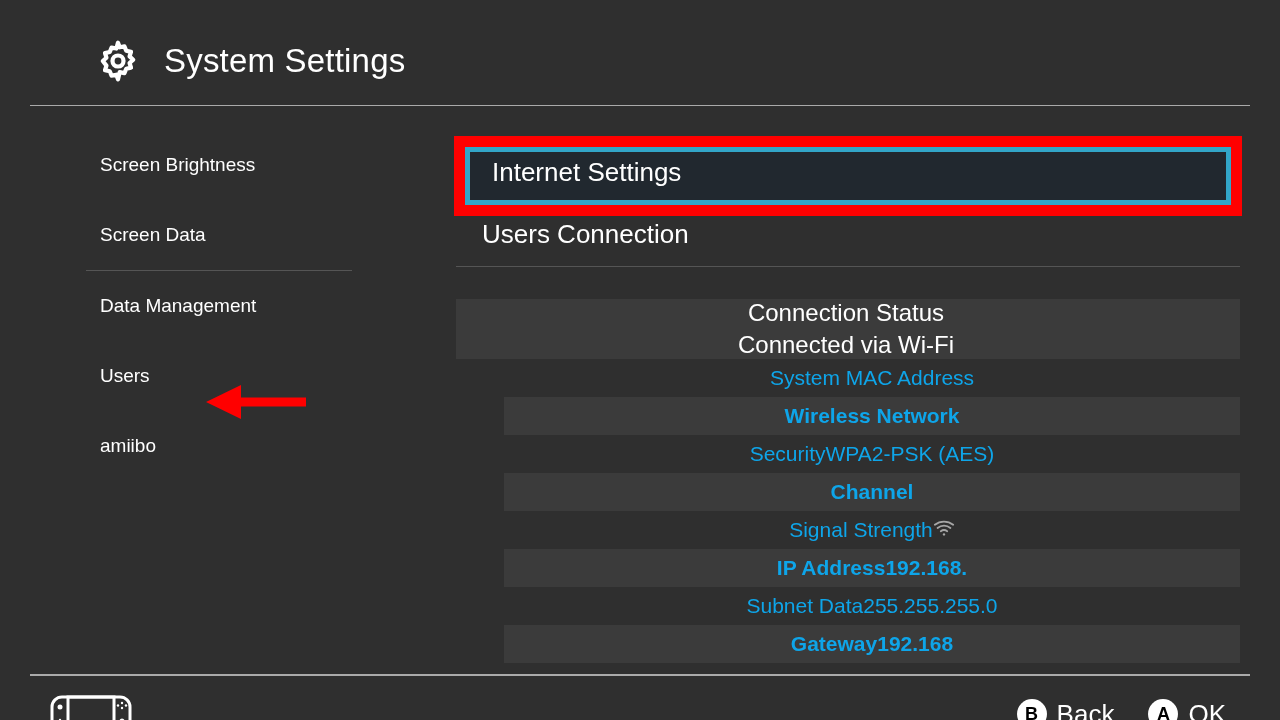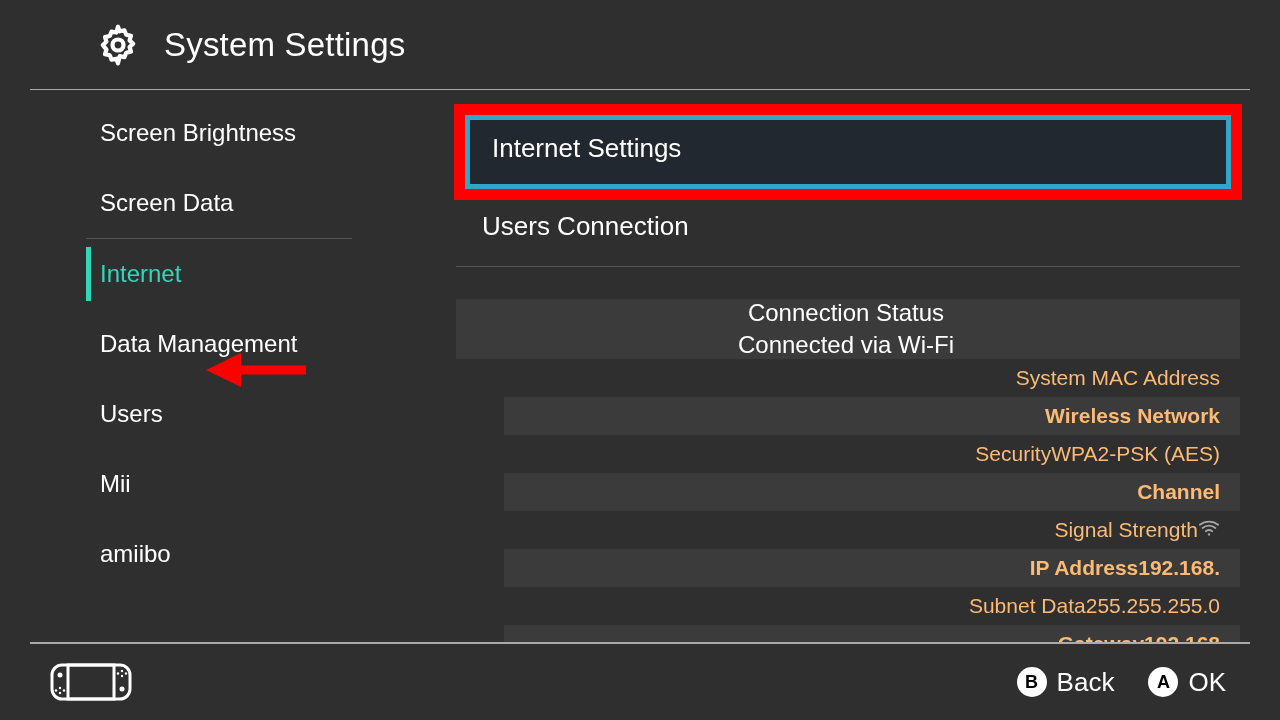--- a/index.html
+++ b/index.html
@@ -9,21 +9,21 @@
       color:#fff;
       font-weight:300;
     }
     
     .header{
       height:90px;
       display:flex;
       align-items:center;
       padding:0 0 0 66px;
       border-bottom:1px solid #aaa;
-      margin:0 30px;
+      margin:16px 30px;
     }
     .gear-icon svg{ width:44px; height:44px; display:block; }
     .header-title{
       font-size:33px;
       margin-left:24px;
       letter-spacing:0.2px;
     }
     
     .main{
       display:flex;
@@ -32,21 +32,21 @@
     
     .sidebar{
       width:380px;
       padding:8px 0 0 52px;
       position:relative;
     }
     .side-item{
       height:70px;
       display:flex;
       align-items:center;
-      font-size:24px;
+      font-size:19px;
       color:#fff;
       padding-left:48px;
       cursor:pointer;
       position:relative;
     }
     .side-divider{
       height:1px;
       background:#555;
       margin:0 28px 0 34px;
     }
@@ -63,21 +63,21 @@
       background:#2fd8b8;
     }
     
     .content{
       flex:1;
       padding:20px 40px 0 76px;
       color:#fff;
       overflow:hidden;
     }
     .option-row{
-      height:72px;
+      height:56px;
       display:flex;
       align-items:center;
       font-size:26px;
       padding:0 30px 8px 26px;
       cursor:pointer;
     }
     .option-row.highlight{
       outline:5px solid #32a6c9;
       outline-offset:-4px;
       background:#21282f;
@@ -101,24 +101,24 @@
       margin-top:32px;
       flex-direction:column;
     }
     .status-list{
       padding-left:48px;
     }
     .status-row{
       height:38px;
       display:flex;
       align-items:center;
-      justify-content:flex-end;
+      justify-content:center;
       padding:0 20px 0 20px;
       font-size:21px;
-      color:#fdba74;
+      color:#0ea5e9;
     }
     .status-row .val{ text-align:right; }
     .status-row.alt{ background:#3b3b3b;font-weight:bold; }
     .status-row svg{ width:22px; height:22px; }
     
     .footer{
       height:78px;
       border-top:2px solid #aaa;
       margin:0 30px;
       display:flex;
@@ -159,31 +159,25 @@
 <div class="main">
 
   <div class="sidebar">
     <div class="side-item">
         <span>Screen Brightness</span>
       </div>
     <div class="side-item">
         <span>Screen Data</span>
       </div>
     <div class="side-divider"></div>
-    <div class="side-item selected">
-        <span>Internet</span>
-      </div>
     <div class="side-item">
         <span>Data Management</span>
       </div>
     <div class="side-item">
         <span>Users</span>
-      </div>
-    <div class="side-item">
-        <span>Mii</span>
       </div>
     <div class="side-item">
         <span>amiibo</span>
       </div>
 
     <div class="red-arrow">
       <svg viewBox="0 0 105 45">
         <line x1="100" y1="22" x2="30" y2="22" stroke="#ff0000" stroke-width="9"></line>
         <polygon points="0,22 35,5 35,39" fill="#ff0000"></polygon>
       </svg>

